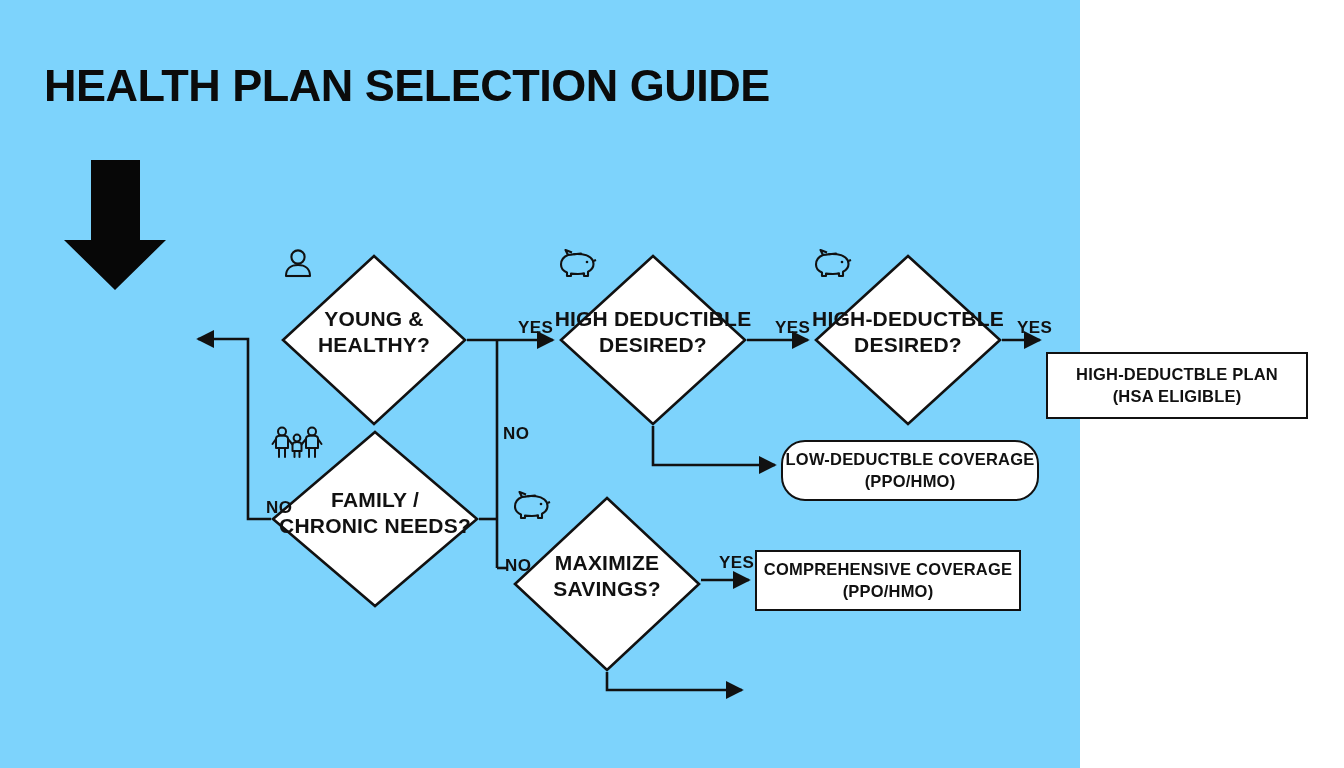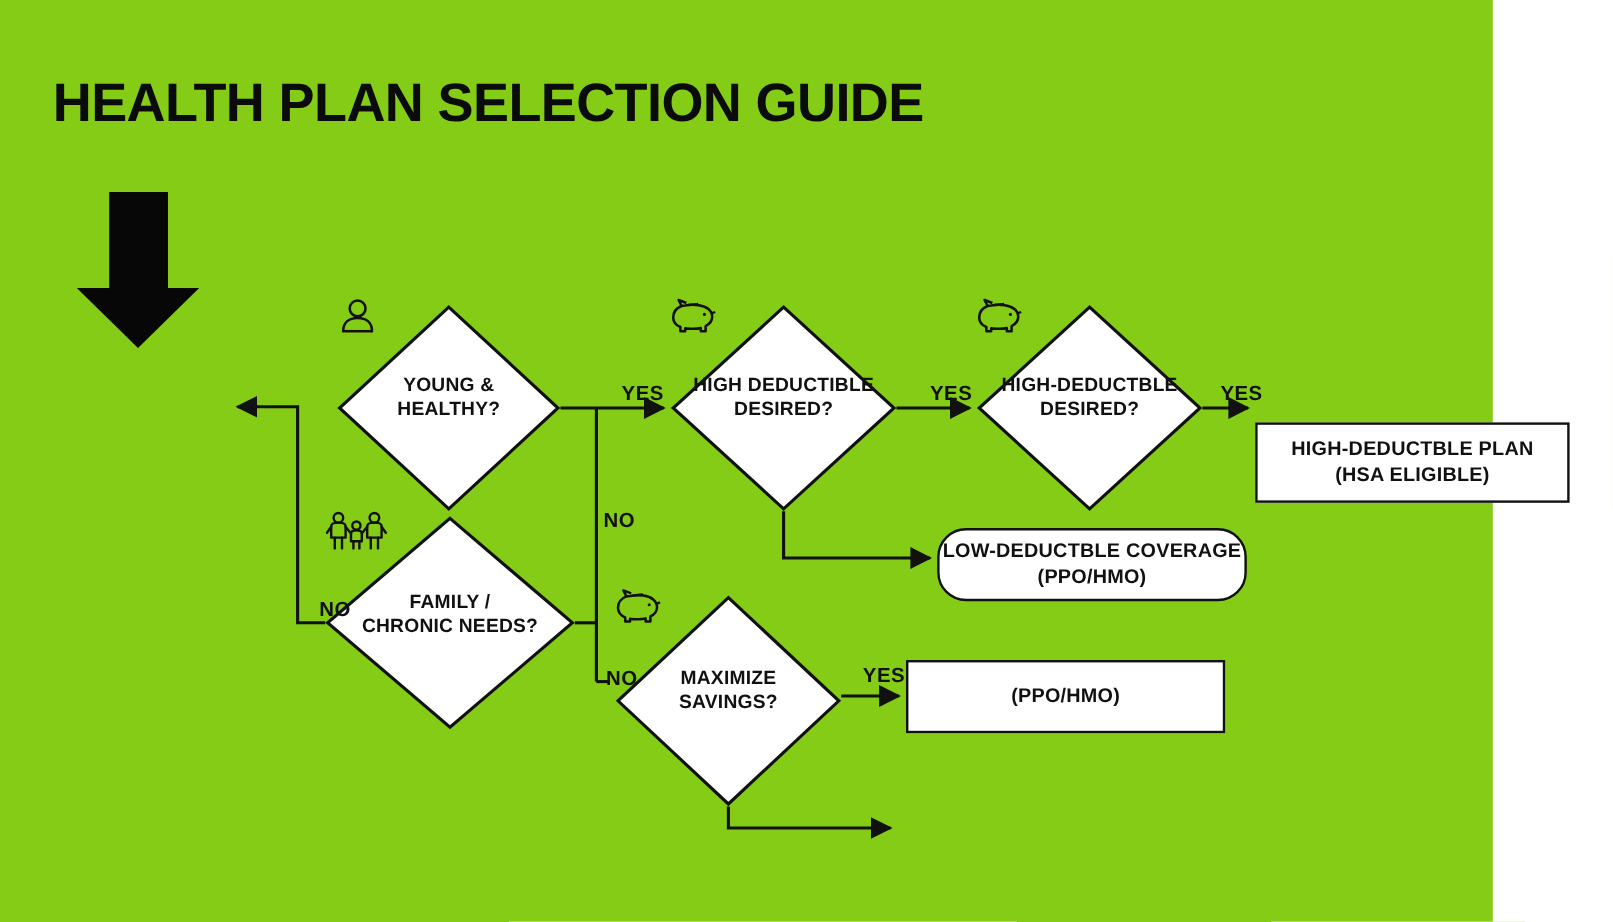--- a/index.html
+++ b/index.html
@@ -9,23 +9,23 @@
   }
   body {
     width: 1344px;
     height: 768px;
     font-family: "Liberation Sans", sans-serif;
     color: #111111;
     overflow: hidden;
   }
   #canvas {
     position: relative;
-    width: 1244px;
+    width: 1080px;
     height: 768px;
-    background: #84cc16;
+    background: #7dd3fc;
   }
   #wires {
     position: absolute;
     left: 0;
     top: 0;
     width: 1344px;
     height: 768px;
     pointer-events: none;
   }
 
@@ -120,21 +120,21 @@
     display: flex;
     flex-direction: column;
     align-items: center;
     justify-content: center;
     text-align: center;
     line-height: 1.22;
   }
   .diamond .ln {
     display: block;
     white-space: nowrap;
-    font-size: 16px;
+    font-size: 21px;
     font-weight: 700;
     letter-spacing: 0.2px;
     color: #111111;
   }
   .diamond .glyph {
     margin-top: 5px;
     line-height: 0;
   }
   .d-young  { left: 281px; top: 254px; width: 186px; height: 172px; }
   .d-hdd    { left: 559px; top: 254px; width: 188px; height: 172px; }
@@ -327,20 +327,21 @@
     <span class="ln">HIGH-DEDUCTBLE PLAN</span>
     <span class="ln">(HSA ELIGIBLE)</span>
   </div>
 
   <div class="box result r-ld">
     <span class="ln">LOW-DEDUCTBLE COVERAGE</span>
     <span class="ln">(PPO/HMO)</span>
   </div>
 
   <div class="box result r-cc">
+    <span class="ln">COMPREHENSIVE COVERAGE</span>
     <span class="ln">(PPO/HMO)</span>
   </div>
 
 
   <span class="elabel lbl-y1">YES</span>
   <span class="elabel lbl-n1">NO</span>
   <span class="elabel lbl-y2">YES</span>
   <span class="elabel lbl-y3">YES</span>
   <span class="elabel lbl-n2">NO</span>
   <span class="elabel lbl-n3">NO</span>

